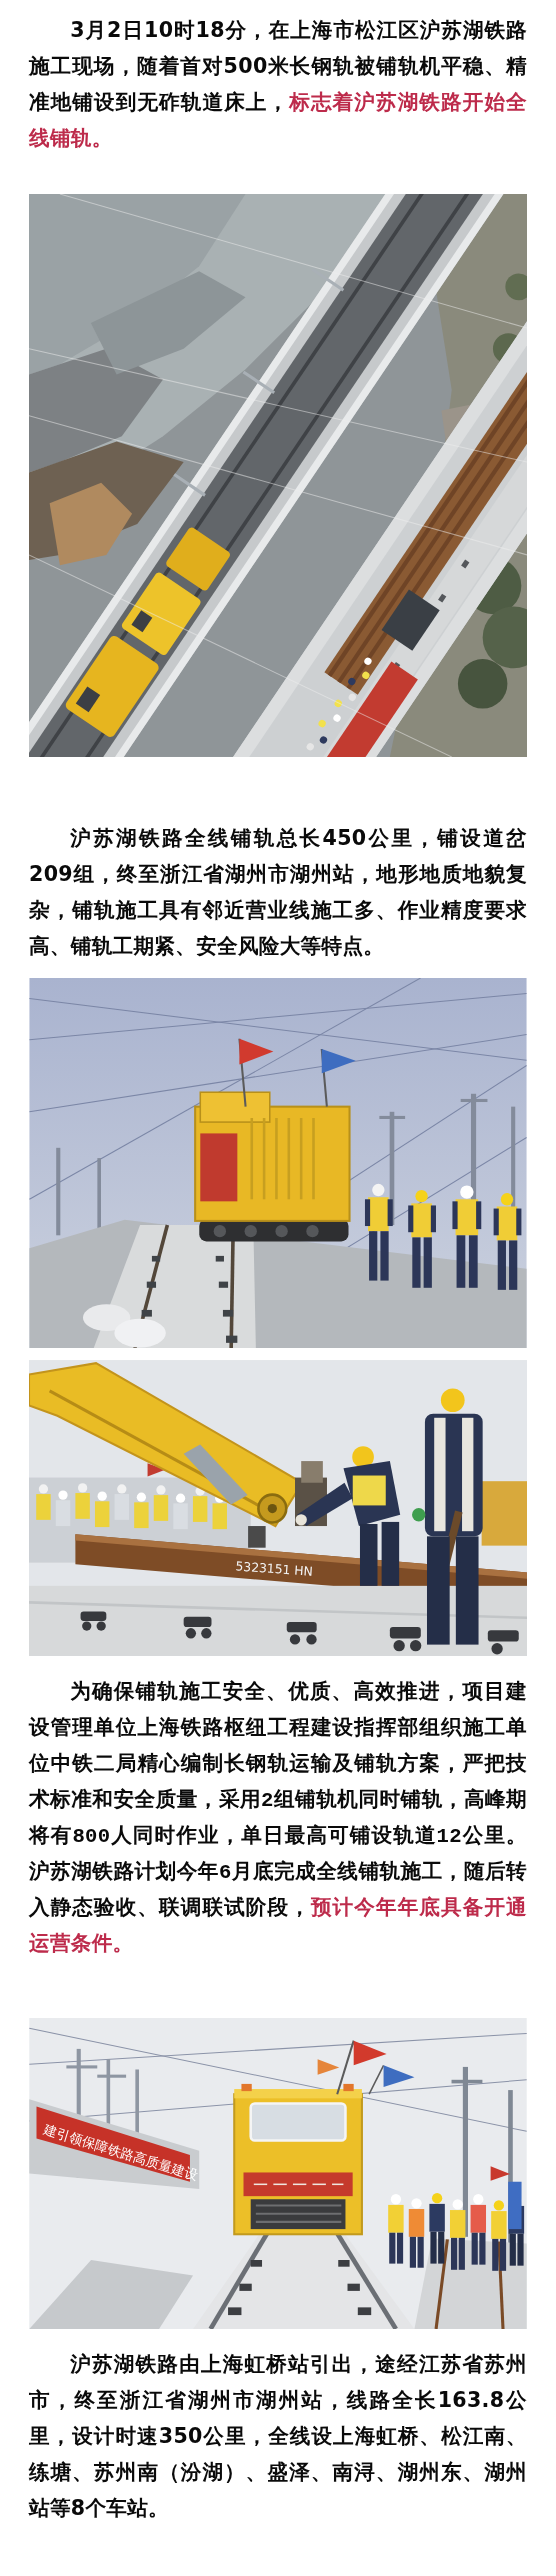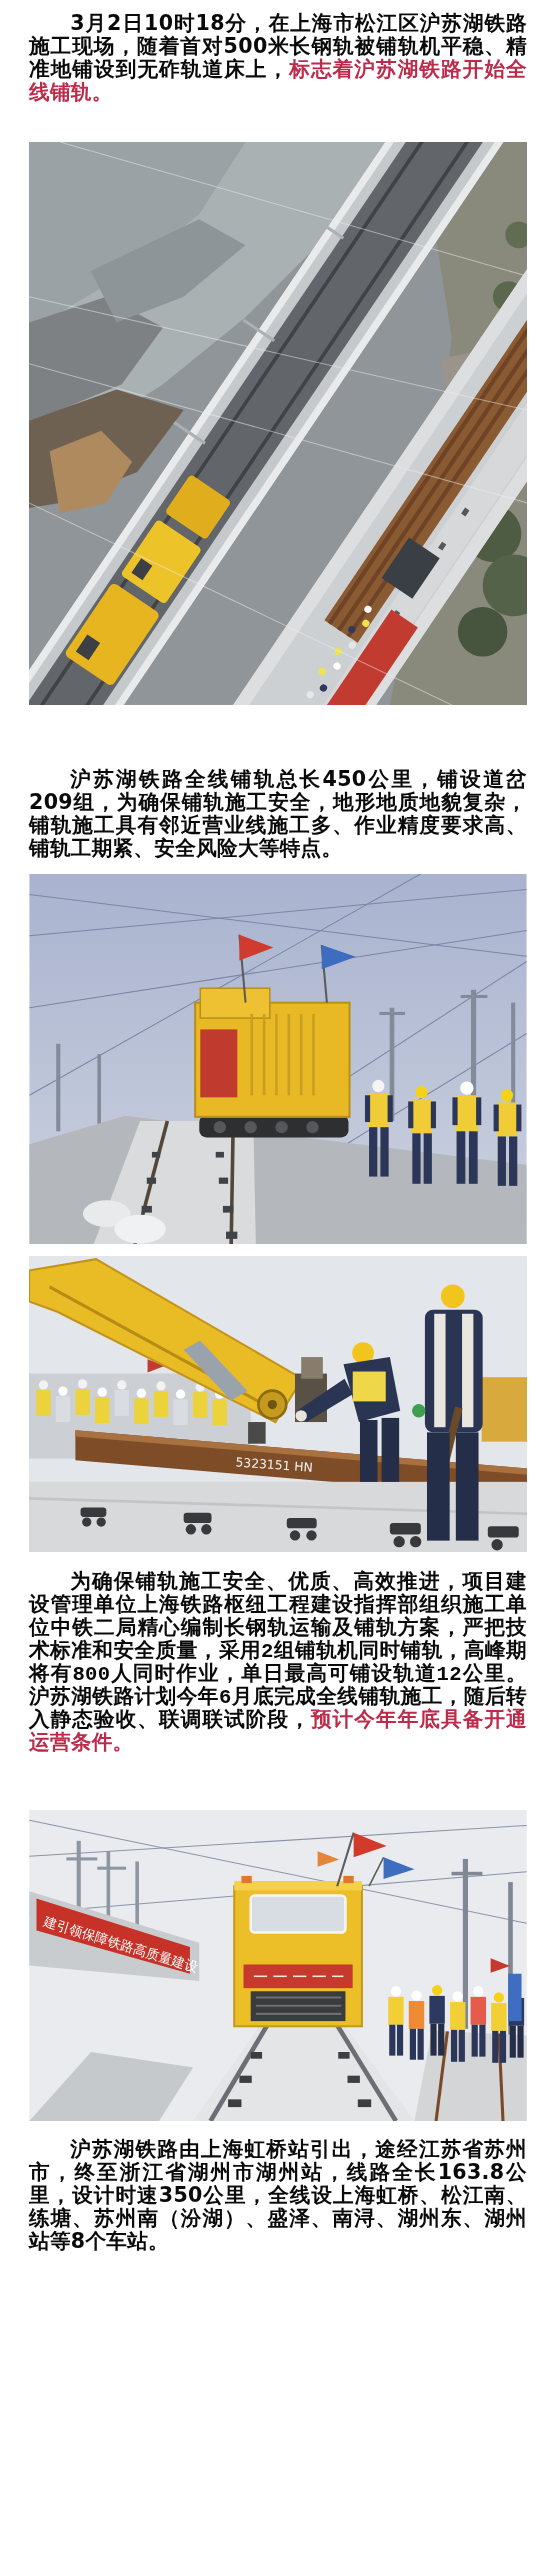--- a/index.html
+++ b/index.html
@@ -1,19 +1,19 @@
 <!DOCTYPE html>
 <html style="font-size:8.2px"><head>
 <meta charset="utf-8">
 <style>
   html,body{margin:0;padding:0;background:#ffffff;}
   body{width:556px;height:3522px;overflow:hidden;
        font-family:"DejaVu Sans","Liberation Sans",sans-serif;}
   .content{padding:12.4px 29px 9.8px 29px;}
-  .para{margin:0;width:498px;font-size:20.6px;line-height:23px;letter-spacing:0.3px;
+  .para{margin:0;width:498px;font-size:20.6px;line-height:36px;letter-spacing:0.3px;
         color:#0a0a0a;font-weight:600;text-align:justify;text-indent:2em;}
   .run-red{color:#bd2b4b;}
   figure{margin:0;padding:0;width:498px;display:block;}
   figure svg{display:block;}
   .mt-photo1{margin-top:38px;}
   .mt-p2{margin-top:63px;}
   .mt-photo2{margin-top:14px;}
   .mt-photo3{margin-top:12px;}
   .mt-p3{margin-top:19px;font-family:Liberation Mono, monospace;}
   .mt-photo4{margin-top:55px;}
@@ -104,21 +104,21 @@
 
       <g stroke="#eeeeee" stroke-width="2" opacity="0.5">
         <line x1="0" y1="300" x2="966" y2="520"></line>
         <line x1="0" y1="430" x2="966" y2="700"></line>
         <line x1="60" y1="0" x2="966" y2="260"></line>
         <line x1="0" y1="700" x2="820" y2="1092"></line>
       </g>
     </svg>
   </figure>
 
-  <p class="para mt-p2"><span>沪苏湖铁路全线铺轨总长450公里，铺设道岔209组，为确保铺轨施工安全，地形地质地貌复杂，铺轨施工具有邻近营业线施工多、作业精度要求高、铺轨工期紧、安全风险大等特点。</span></p>
+  <p class="para mt-p2"><span>沪苏湖铁路全线铺轨总长450公里，铺设道岔209组，终至浙江省湖州市湖州站，地形地质地貌复杂，铺轨施工具有邻近营业线施工多、作业精度要求高、铺轨工期紧、安全风险大等特点。</span></p>
 
   <figure class="mt-photo2">
     <svg width="498" height="370" viewBox="0 0 966 719">
       <defs>
         <linearGradient id="sky2" x1="0" y1="0" x2="0" y2="1">
           <stop offset="0" stop-color="#a9b3cf"></stop>
             <stop offset="1" stop-color="#ccd2df"></stop>
         </linearGradient>
       </defs>
       <rect width="966" height="719" fill="url(#sky2)"></rect>

